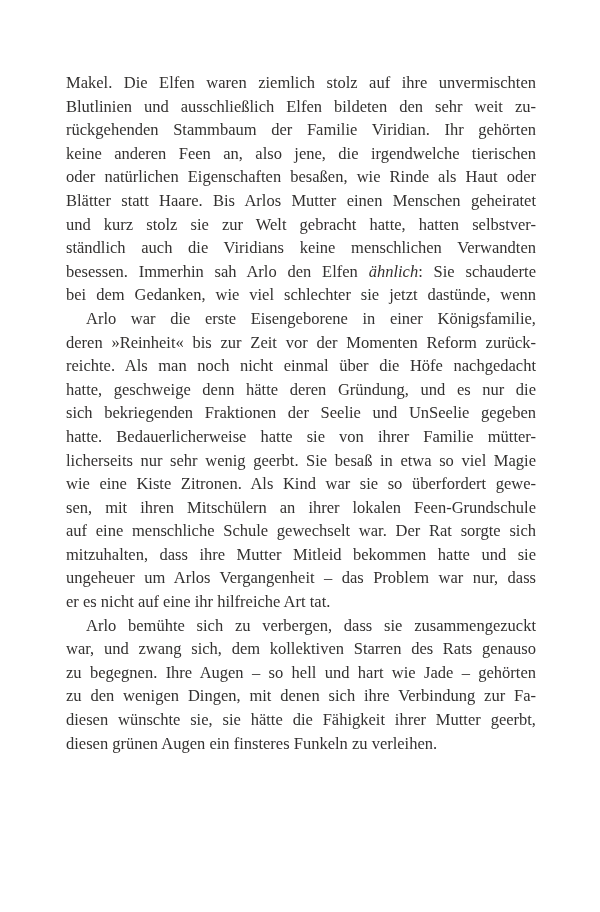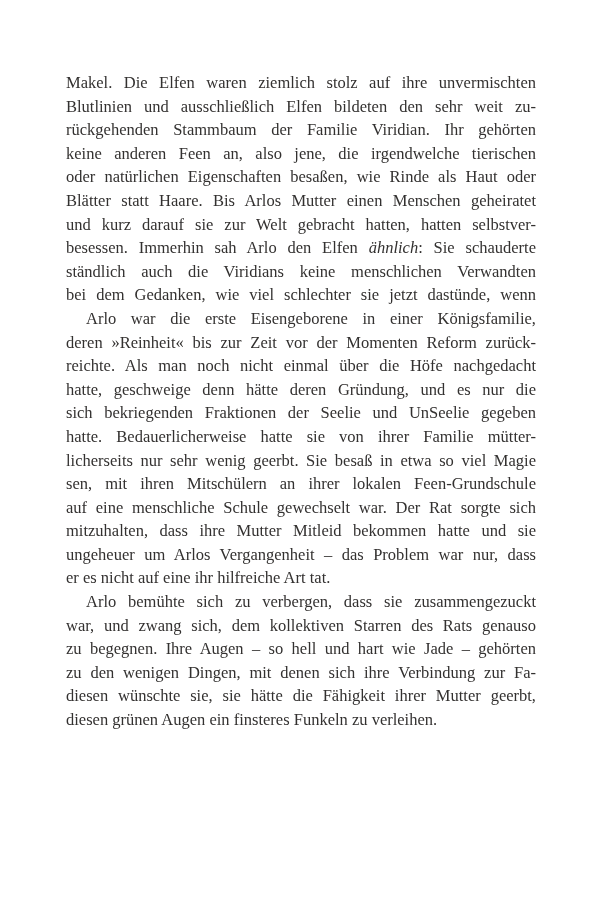--- a/index.html
+++ b/index.html
@@ -55,33 +55,34 @@
 
 <div class="book-page">
   <div class="text-block">
       <div class="paragraph">
         <div class="line"><span>Makel. Die Elfen waren ziemlich stolz auf ihre unvermischten</span></div>
         <div class="line"><span>Blutlinien und ausschließlich Elfen bildeten den sehr weit zu-</span></div>
         <div class="line"><span>rückgehenden Stammbaum der Familie Viridian. Ihr gehörten</span></div>
         <div class="line"><span>keine anderen Feen an, also jene, die irgendwelche tierischen</span></div>
         <div class="line"><span>oder natürlichen Eigenschaften besaßen, wie Rinde als Haut oder</span></div>
         <div class="line"><span>Blätter statt Haare. Bis Arlos Mutter einen Menschen geheiratet</span></div>
-        <div class="line"><span>und kurz darauf sie zur Welt gebracht hatten, hatten selbstver-</span></div>
+        <div class="line"><span>und kurz stolz sie zur Welt gebracht hatte, hatten selbstver-</span></div>
+        <div class="line"><span>ständlich auch die Viridians keine menschlichen Verwandten</span></div>
         <div class="line"><span>besessen. Immerhin sah Arlo den Elfen </span><span class="italic">ähnlich</span><span>: Sie schauderte</span></div>
-        <div class="line"><span>ständlich auch die Viridians keine menschlichen Verwandten</span></div>
         <div class="line"><span>bei dem Gedanken, wie viel schlechter sie jetzt dastünde, wenn</span></div>
       </div>
       <div class="paragraph">
         <div class="line indent"><span>Arlo war die erste Eisengeborene in einer Königsfamilie,</span></div>
         <div class="line"><span>deren »Reinheit« bis zur Zeit vor der Momenten Reform zurück-</span></div>
         <div class="line"><span>reichte. Als man noch nicht einmal über die Höfe nachgedacht</span></div>
         <div class="line"><span>hatte, geschweige denn hätte deren Gründung, und es nur die</span></div>
         <div class="line"><span>sich bekriegenden Fraktionen der Seelie und UnSeelie gegeben</span></div>
         <div class="line"><span>hatte. Bedauerlicherweise hatte sie von ihrer Familie mütter-</span></div>
         <div class="line"><span>licherseits nur sehr wenig geerbt. Sie besaß in etwa so viel Magie</span></div>
+        <div class="line"><span>wie eine Kiste Zitronen. Als Kind war sie so überfordert gewe-</span></div>
         <div class="line"><span>sen, mit ihren Mitschülern an ihrer lokalen Feen-Grundschule</span></div>
         <div class="line"><span>auf eine menschliche Schule gewechselt war. Der Rat sorgte sich</span></div>
         <div class="line"><span>mitzuhalten, dass ihre Mutter Mitleid bekommen hatte und sie</span></div>
         <div class="line"><span>ungeheuer um Arlos Vergangenheit – das Problem war nur, dass</span></div>
         <div class="line last"><span>er es nicht auf eine ihr hilfreiche Art tat.</span></div>
       </div>
       <div class="paragraph">
         <div class="line indent"><span>Arlo bemühte sich zu verbergen, dass sie zusammengezuckt</span></div>
         <div class="line"><span>war, und zwang sich, dem kollektiven Starren des Rats genauso</span></div>
         <div class="line"><span>zu begegnen. Ihre Augen – so hell und hart wie Jade – gehörten</span></div>

